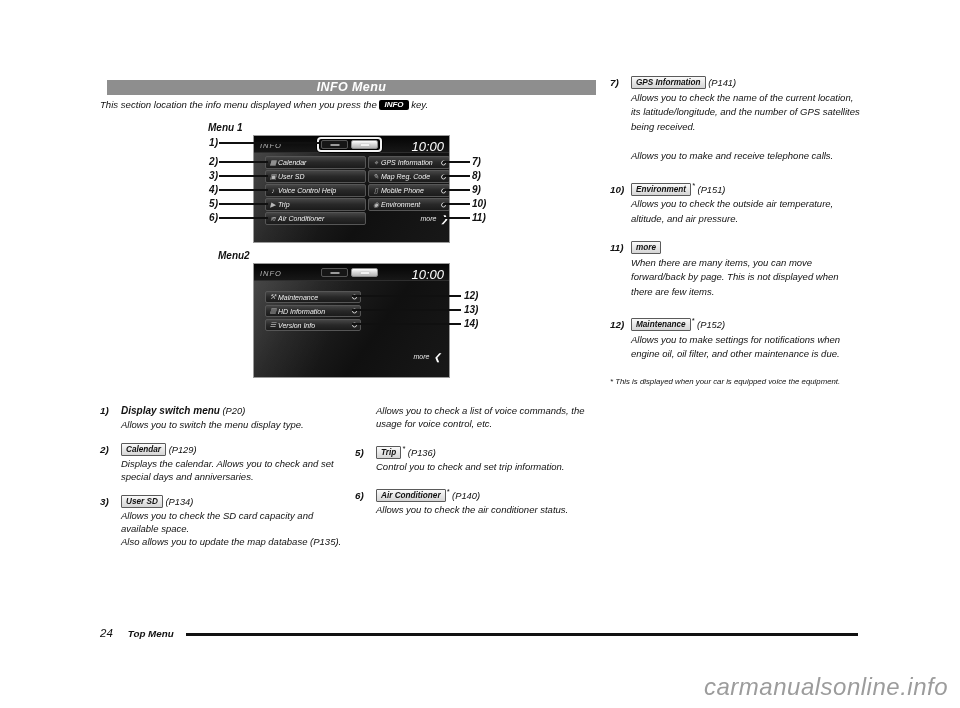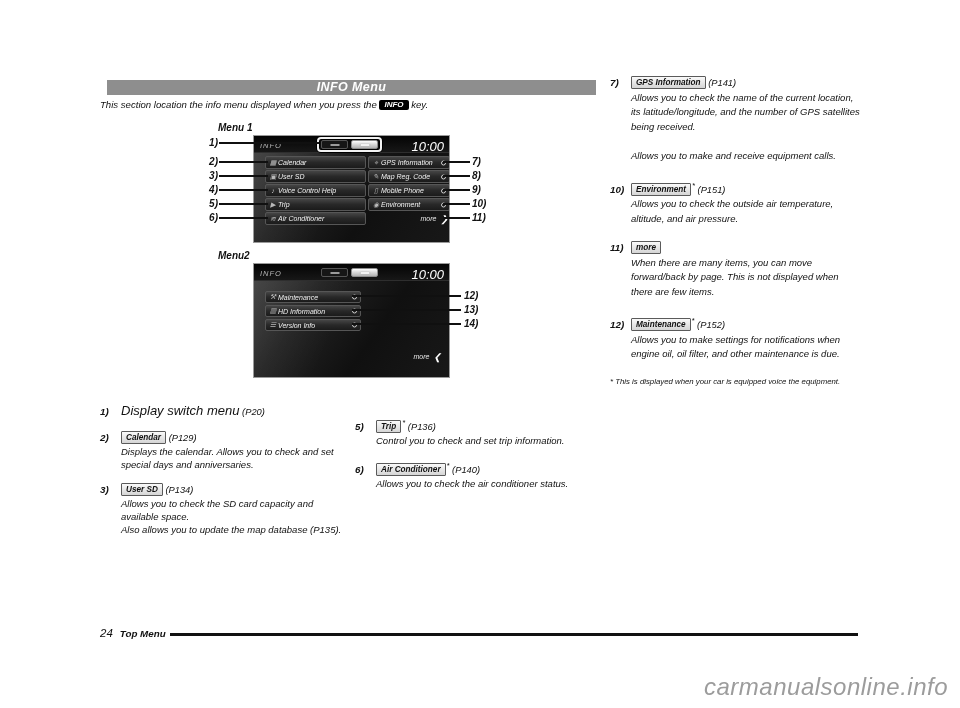--- a/index.html
+++ b/index.html
@@ -10,21 +10,21 @@
   
   .title-bar { position:absolute; left:107px; top:80px; width:489px; height:15px;
     background:#8e8e8e; color:#fff; font-weight:bold; font-size:12.5px;
     line-height:15px; text-align:center; letter-spacing:.4px; }
   .intro { position:absolute; left:100px; top:99px; width:520px; font-size:9.6px; }
   .key-badge { display:inline-block; background:#000; color:#fff; font-weight:bold;
     font-size:8px; line-height:10px; padding:0 5px; border-radius:2px; vertical-align:1px; }
 
   
   .fig-label { position:absolute; font-weight:bold; font-size:10px; }
-  #fig1-label { left:218px; top:122px; }
+  #fig1-label { left:208px; top:122px; }
   #fig2-label { left:218px; top:250px; }
 
   
   .screen { position:absolute; left:253px; width:197px; border:1px solid #9a9a9a;
     background:linear-gradient(125deg,#3c3c3c 0%,#222 30%,#101010 62%,#181818 100%);
     overflow:hidden; z-index:1; }
   #screen1 { top:135px; height:108px; }
   #screen2 { top:263px; height:115px; }
   .screen::before { content:""; position:absolute; inset:0;
     background:linear-gradient(115deg,rgba(255,255,255,.08),rgba(255,255,255,0) 45%); pointer-events:none; }
@@ -66,32 +66,32 @@
 
   
   .col { position:absolute; }
   #col1 { left:100px; top:404px; width:243px; }
   #col2 { left:355px; top:404px; width:240px; }
   #col3 { left:610px; top:76px;  width:250px; }
   .entry { margin-bottom:12px; font-size:9.5px; line-height:13px; }
   #col3 .entry { margin-bottom:15px; line-height:14.5px; }
   .entry-head { white-space:nowrap; }
   .num { display:inline-block; min-width:21px; font-weight:bold; font-size:9.8px; }
-  .bold-label { font-weight:normal; font-size:13px; }
+  .bold-label { font-weight:bold; font-size:10px; }
   .box-label { display:inline-block; border:1px solid #5a5a5a;
     background:linear-gradient(#fafafa,#d5d5d5); font-weight:bold; font-size:8.2px;
     line-height:10px; padding:1px 4px 0 4px; border-radius:1px; vertical-align:1px; }
   .ast { font-size:7.5px; vertical-align:5px; margin-left:1px; }
   .page { font-style:italic; font-size:9.3px; }
   .entry-body { margin-left:21px; }
   .footnote { font-size:7.8px; line-height:9.5px; padding-left:7px; text-indent:-7px; margin-top:2px; }
 
   
   .footer { position:absolute; left:100px; top:627px; width:758px; display:flex;
-    align-items:center; gap:4px; }
+    align-items:center; gap:12px; }
   .pg-num { font-size:11.5px; }
   .pg-sec { font-weight:bold; font-style:italic; font-size:9.8px; margin-left:3px; }
   .pg-rule { flex:1; height:3px; background:#111; margin-top:2px; }
   .watermark { position:absolute; right:12px; top:673px; font-size:24px; color:#9c9c9c; letter-spacing:.5px; }
 </style>
 </head>
 <body>
 
 <div class="page">
 
@@ -233,50 +233,52 @@
       <div class="cline" style="left: 352px; top: 295px; width: 109px;"></div>
       <div class="cnum" style="top: 304px; left: 464px;">13)</div>
       <div class="cline" style="left: 352px; top: 309px; width: 109px;"></div>
       <div class="cnum" style="top: 318px; left: 464px;">14)</div>
       <div class="cline" style="left: 352px; top: 323px; width: 109px;"></div>
     </div>
 
   <div class="col" id="col1">
       <div class="entry">
         <div class="entry-head"><span class="num">1)</span><span class="bold-label">Display switch menu</span><span class="page">&nbsp;(P20)</span></div>
+        <div class="entry-body">Allows you to switch the menu display type.</div>
       </div>
       <div class="entry">
         <div class="entry-head"><span class="num">2)</span><span class="box-label">Calendar</span><span class="page">&nbsp;(P129)</span></div>
         <div class="entry-body">Displays the calendar. Allows you to check and set special days and anniversaries.</div>
       </div>
       <div class="entry">
         <div class="entry-head"><span class="num">3)</span><span class="box-label">User SD</span><span class="page">&nbsp;(P134)</span></div>
         <div class="entry-body">Allows you to check the SD card capacity and available space.</div>
         <div class="entry-body">Also allows you to update the map database (P135).</div>
       </div>
     </div>
   <div class="col" id="col2">
       <div class="entry">
+        <div class="entry-body">Allows you to check a list of voice commands, the usage for voice control, etc.</div>
       </div>
       <div class="entry">
         <div class="entry-head"><span class="num">5)</span><span class="box-label">Trip</span><span class="ast">*</span><span class="page">&nbsp;(P136)</span></div>
         <div class="entry-body">Control you to check and set trip information.</div>
       </div>
       <div class="entry">
         <div class="entry-head"><span class="num">6)</span><span class="box-label">Air Conditioner</span><span class="ast">*</span><span class="page">&nbsp;(P140)</span></div>
         <div class="entry-body">Allows you to check the air conditioner status.</div>
       </div>
     </div>
   <div class="col" id="col3">
       <div class="entry">
         <div class="entry-head"><span class="num">7)</span><span class="box-label">GPS Information</span><span class="page">&nbsp;(P141)</span></div>
         <div class="entry-body">Allows you to check the name of the current location, its latitude/longitude, and the number of GPS satellites being received.</div>
       </div>
       <div class="entry">
-        <div class="entry-body">Allows you to make and receive equipment calls.</div>
+        <div class="entry-body">Allows you to make and receive telephone calls.</div>
       </div>
       <div class="entry">
         <div class="entry-head"><span class="num">10)</span><span class="box-label">Environment</span><span class="ast">*</span><span class="page">&nbsp;(P151)</span></div>
         <div class="entry-body">Allows you to check the outside air temperature, altitude, and air pressure.</div>
       </div>
       <div class="entry">
         <div class="entry-head"><span class="num">11)</span><span class="box-label">more</span></div>
         <div class="entry-body">When there are many items, you can move forward/back by page. This is not displayed when there are few items.</div>
       </div>
       <div class="entry">

